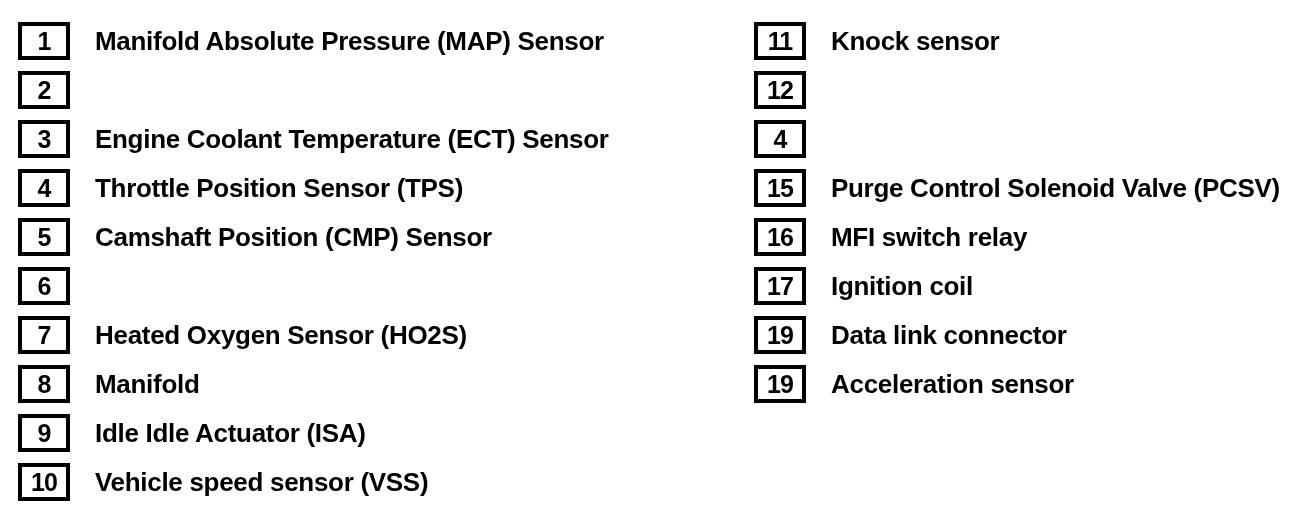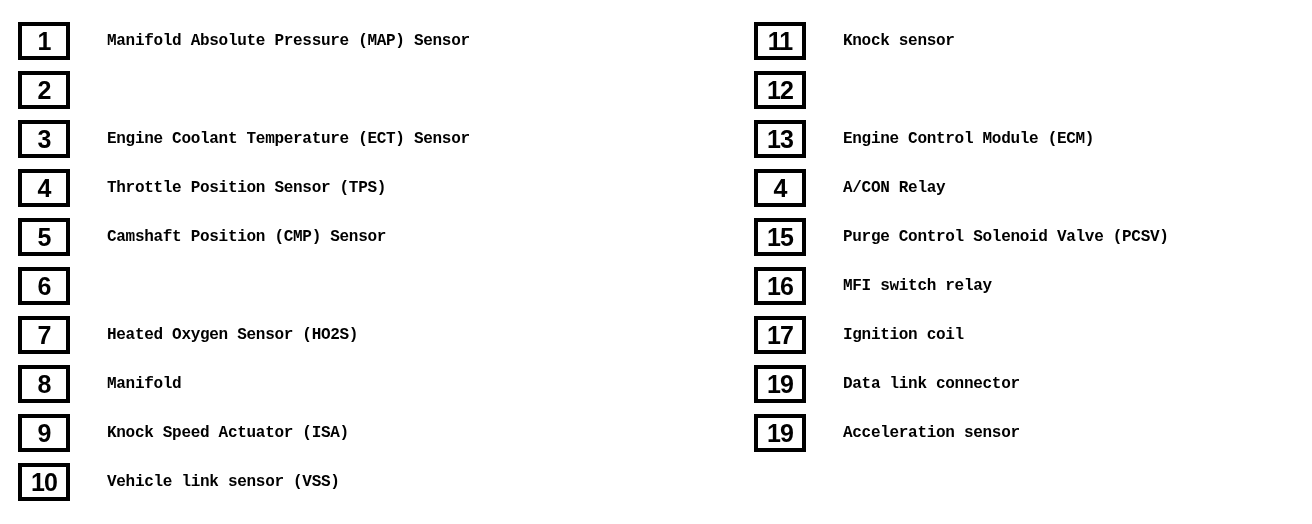--- a/index.html
+++ b/index.html
@@ -34,26 +34,25 @@
     border: 4px solid #000000;
     display: flex;
     align-items: center;
     justify-content: center;
     font-weight: 700;
     font-size: 25px;
     line-height: 1;
     letter-spacing: -1px;
   }
   .item-label {
-    margin-left: 37px;
+    margin-left: 25px;
     font-weight: 700;
-    font-size: 16px;
+    font-size: 26px;
     letter-spacing: -0.3px;
     white-space: nowrap;
-    font-family: Liberation Mono, monospace;
   }
 </style>
 </head>
 <body>
 
 <div class="page">
 
   <div class="legend-col left">
     <div class="legend-row">
       <span class="numbox">
@@ -98,53 +97,46 @@
     <div class="legend-row">
       <span class="numbox">
           <span>8</span>
         </span>
       <span class="item-label">Manifold</span>
     </div>
     <div class="legend-row">
       <span class="numbox">
           <span>9</span>
         </span>
-      <span class="item-label">Knock Speed Actuator (ISA)</span>
+      <span class="item-label">Idle Idle Actuator (ISA)</span>
     </div>
     <div class="legend-row">
       <span class="numbox">
           <span>10</span>
         </span>
-      <span class="item-label">Vehicle link sensor (VSS)</span>
+      <span class="item-label">Vehicle speed sensor (VSS)</span>
     </div>
   </div>
 
   <div class="legend-col right">
     <div class="legend-row">
       <span class="numbox">
           <span>11</span>
         </span>
       <span class="item-label">Knock sensor</span>
     </div>
     <div class="legend-row">
       <span class="numbox">
           <span>12</span>
         </span>
     </div>
     <div class="legend-row">
       <span class="numbox">
-          <span>13</span>
-        </span>
-      <span class="item-label">Engine Control Module (ECM)</span>
-    </div>
-    <div class="legend-row">
-      <span class="numbox">
           <span>4</span>
         </span>
-      <span class="item-label">A/CON Relay</span>
     </div>
     <div class="legend-row">
       <span class="numbox">
           <span>15</span>
         </span>
       <span class="item-label">Purge Control Solenoid Valve (PCSV)</span>
     </div>
     <div class="legend-row">
       <span class="numbox">
           <span>16</span>

